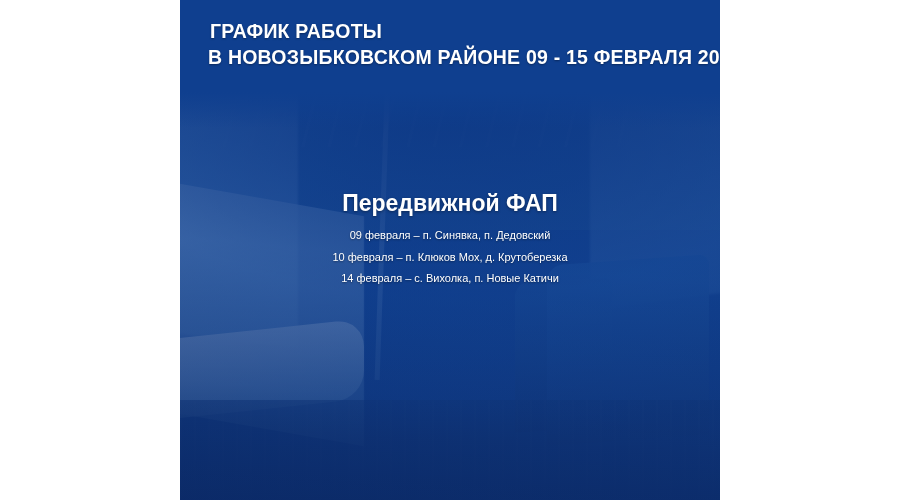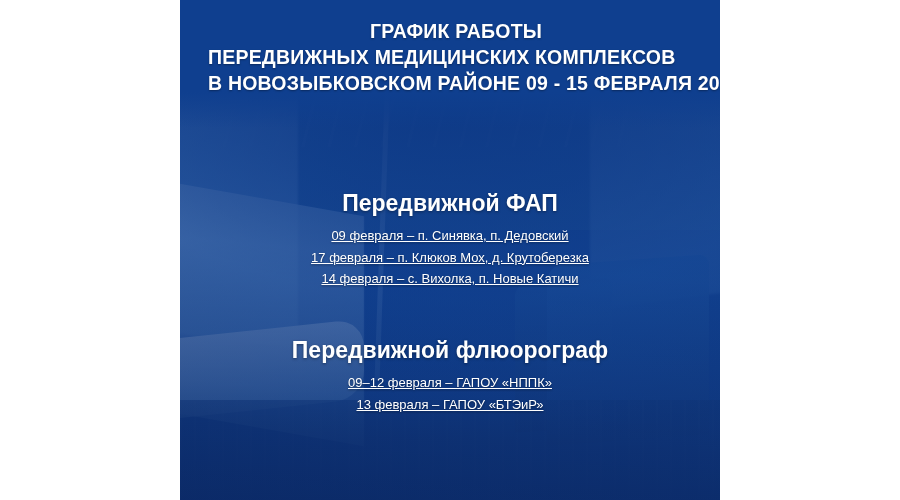--- a/index.html
+++ b/index.html
@@ -151,44 +151,43 @@
   }
   .title div {
     font-weight: bold;
     font-size: 19.5px;
     letter-spacing: 0.2px;
     line-height: 26px;
     color: #ffffff;
     white-space: nowrap;
     text-shadow: 0 1px 2px rgba(0,0,0,0.35);
   }
-  .title .l1 { margin-left: 2px; text-align: center; }
+  .title .l1 { margin-left: 2px; }
 
   .block {
     position: absolute;
     left: 0; right: 0;
     text-align: center;
   }
   .block-fap { top: 188px; }
   .block-flu { top: 335px; }
 
   .section-head {
     font-weight: bold;
     font-size: 23px;
     line-height: 30px;
     margin-bottom: 7px;
     text-shadow: 0 1px 3px rgba(0,0,0,0.4);
   }
   .line {
-    font-size: 13px;
+    font-size: 11px;
     line-height: 21.5px;
     font-weight: normal;
     text-shadow: 0 1px 2px rgba(0,0,0,0.4);
     white-space: nowrap;
-    text-decoration: underline;
   }
 </style>
 </head>
 <body>
 
 <div class="canvas">
   <div class="poster">
 
     <div class="photo">
       <div class="ceiling"></div>
@@ -203,32 +202,26 @@
     </div>
 
     <div class="tint"></div>
     <div class="tint2"></div>
     <div class="topband"></div>
 
     <div class="content">
 
       <div class="title">
         <div class="l1">ГРАФИК РАБОТЫ</div>
-        <div class="l2">ПЕРЕДВИЖНЫХ МЕДИЦИНСКИХ КОМПЛЕКСОВ</div>
         <div class="l3">В НОВОЗЫБКОВСКОМ РАЙОНЕ 09 - 15 ФЕВРАЛЯ 2026 Г.</div>
       </div>
 
       <div class="block block-fap">
         <div class="section-head">Передвижной ФАП</div>
         <div class="line">09 февраля – п. Синявка, п. Дедовский</div>
-        <div class="line">17 февраля – п. Клюков Мох, д. Крутоберезка</div>
+        <div class="line">10 февраля – п. Клюков Мох, д. Крутоберезка</div>
         <div class="line">14 февраля – с. Вихолка, п. Новые Катичи</div>
       </div>
 
-      <div class="block block-flu">
-        <div class="section-head">Передвижной флюорограф</div>
-        <div class="line">09–12 февраля – ГАПОУ «НППК»</div>
-        <div class="line">13 февраля – ГАПОУ «БТЭиР»</div>
-      </div>
 
     </div>
   </div>
 </div>
 
 </body></html>

